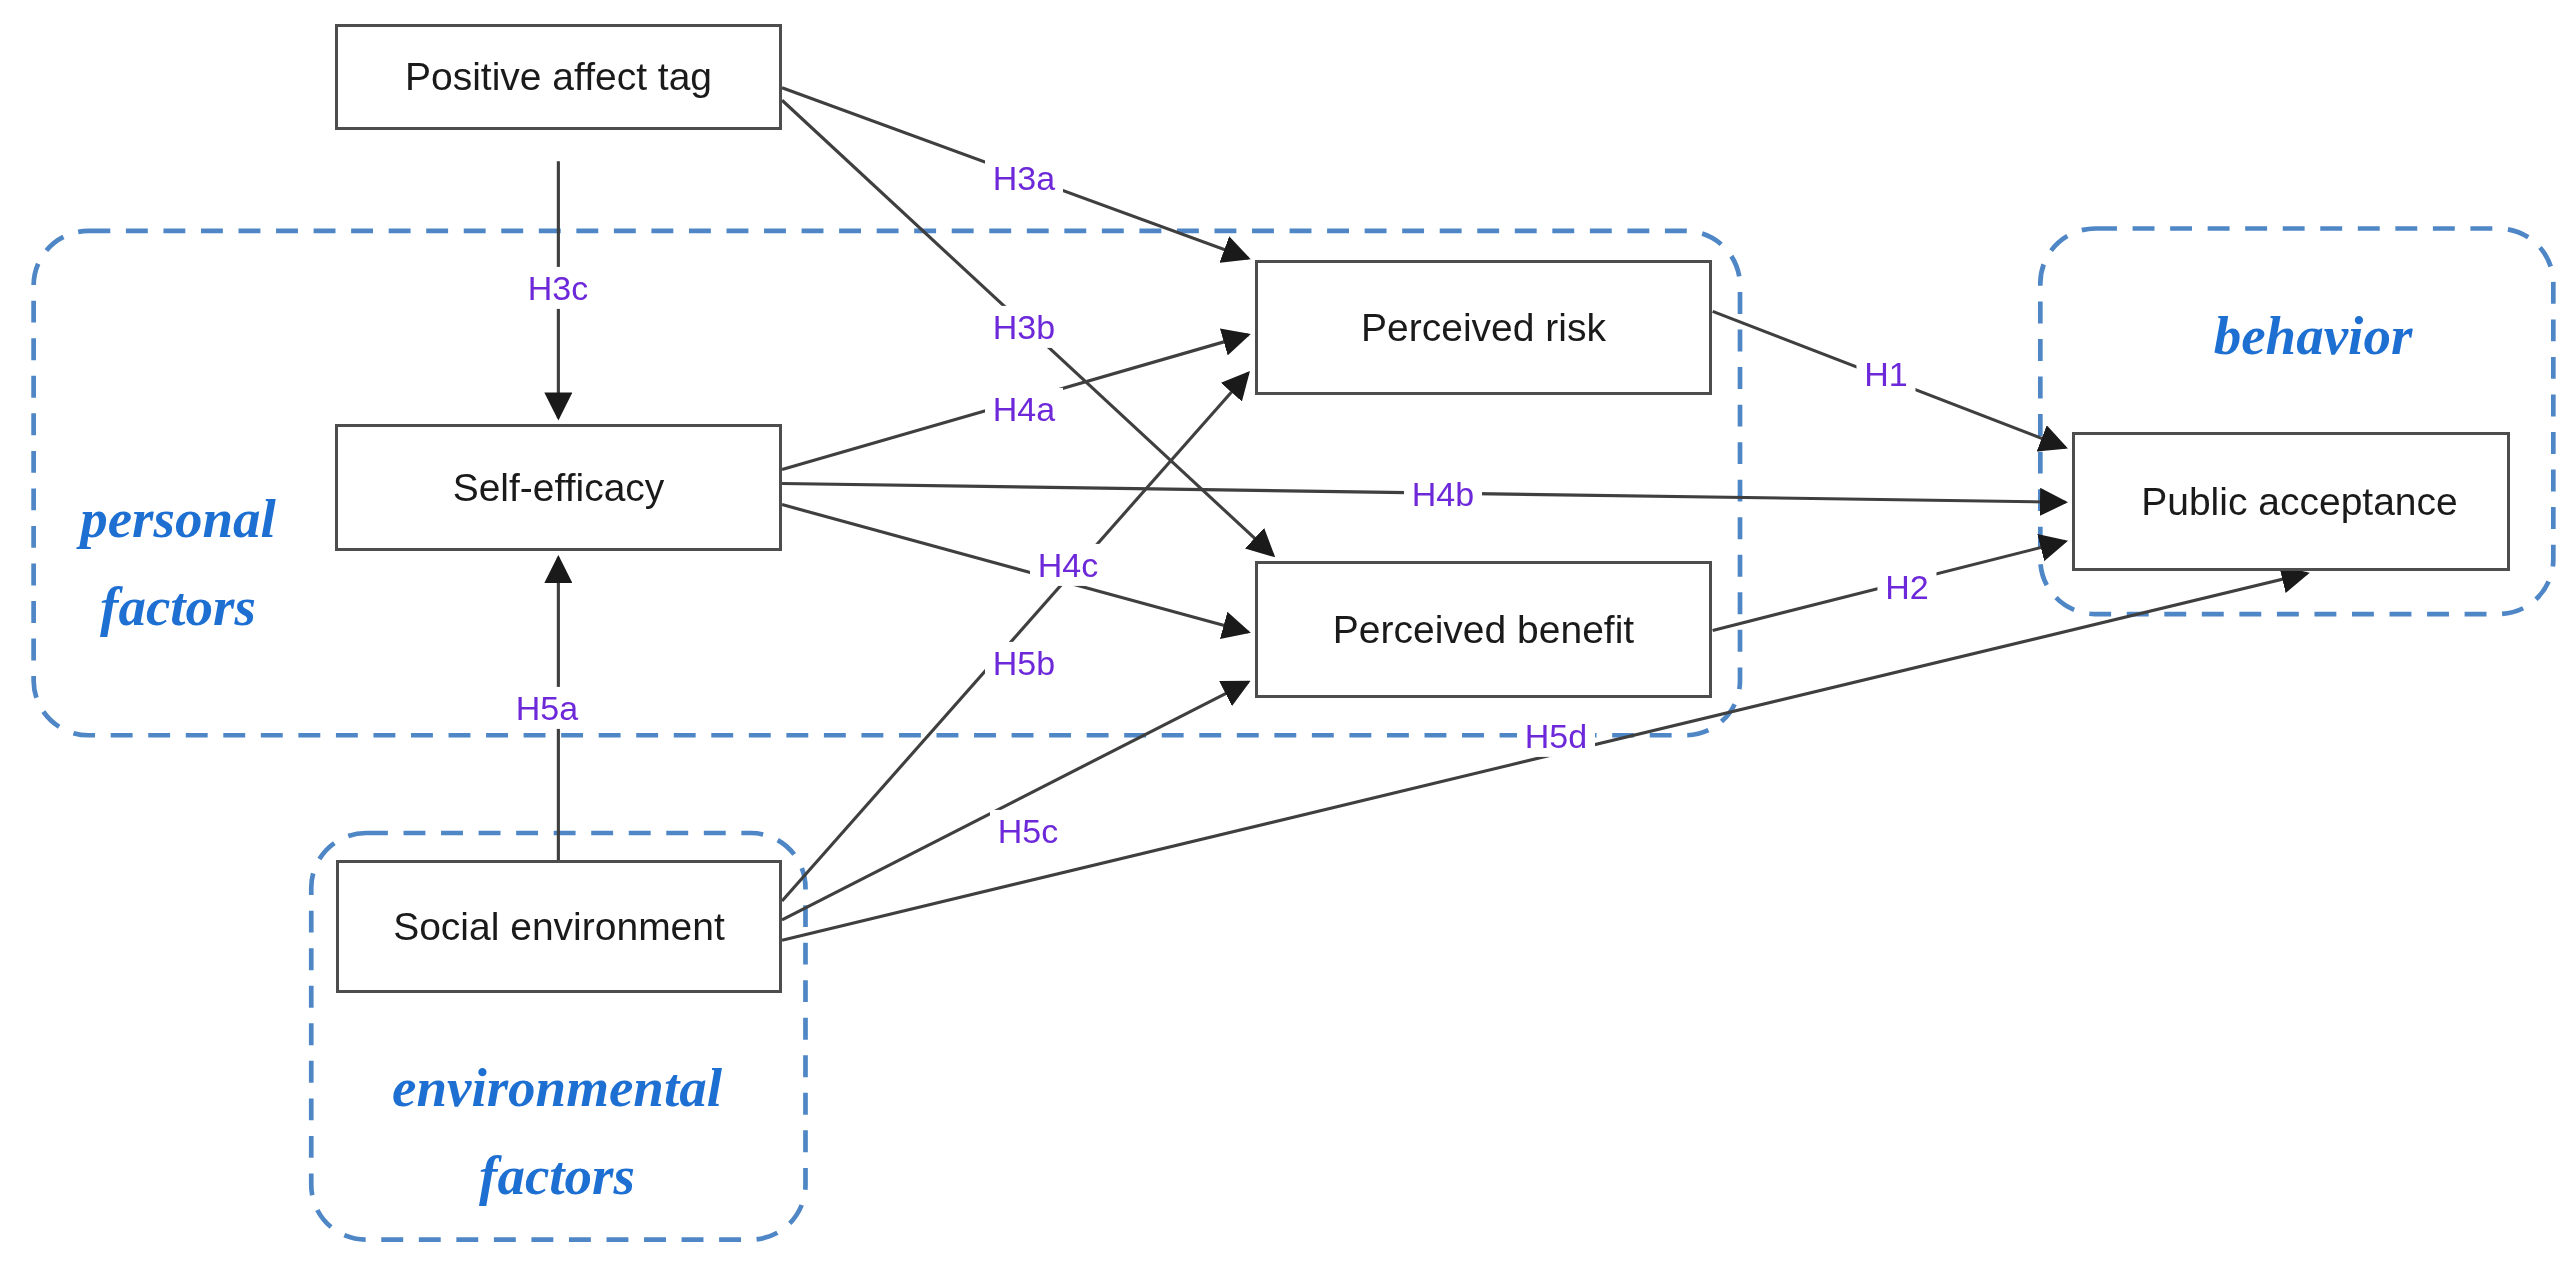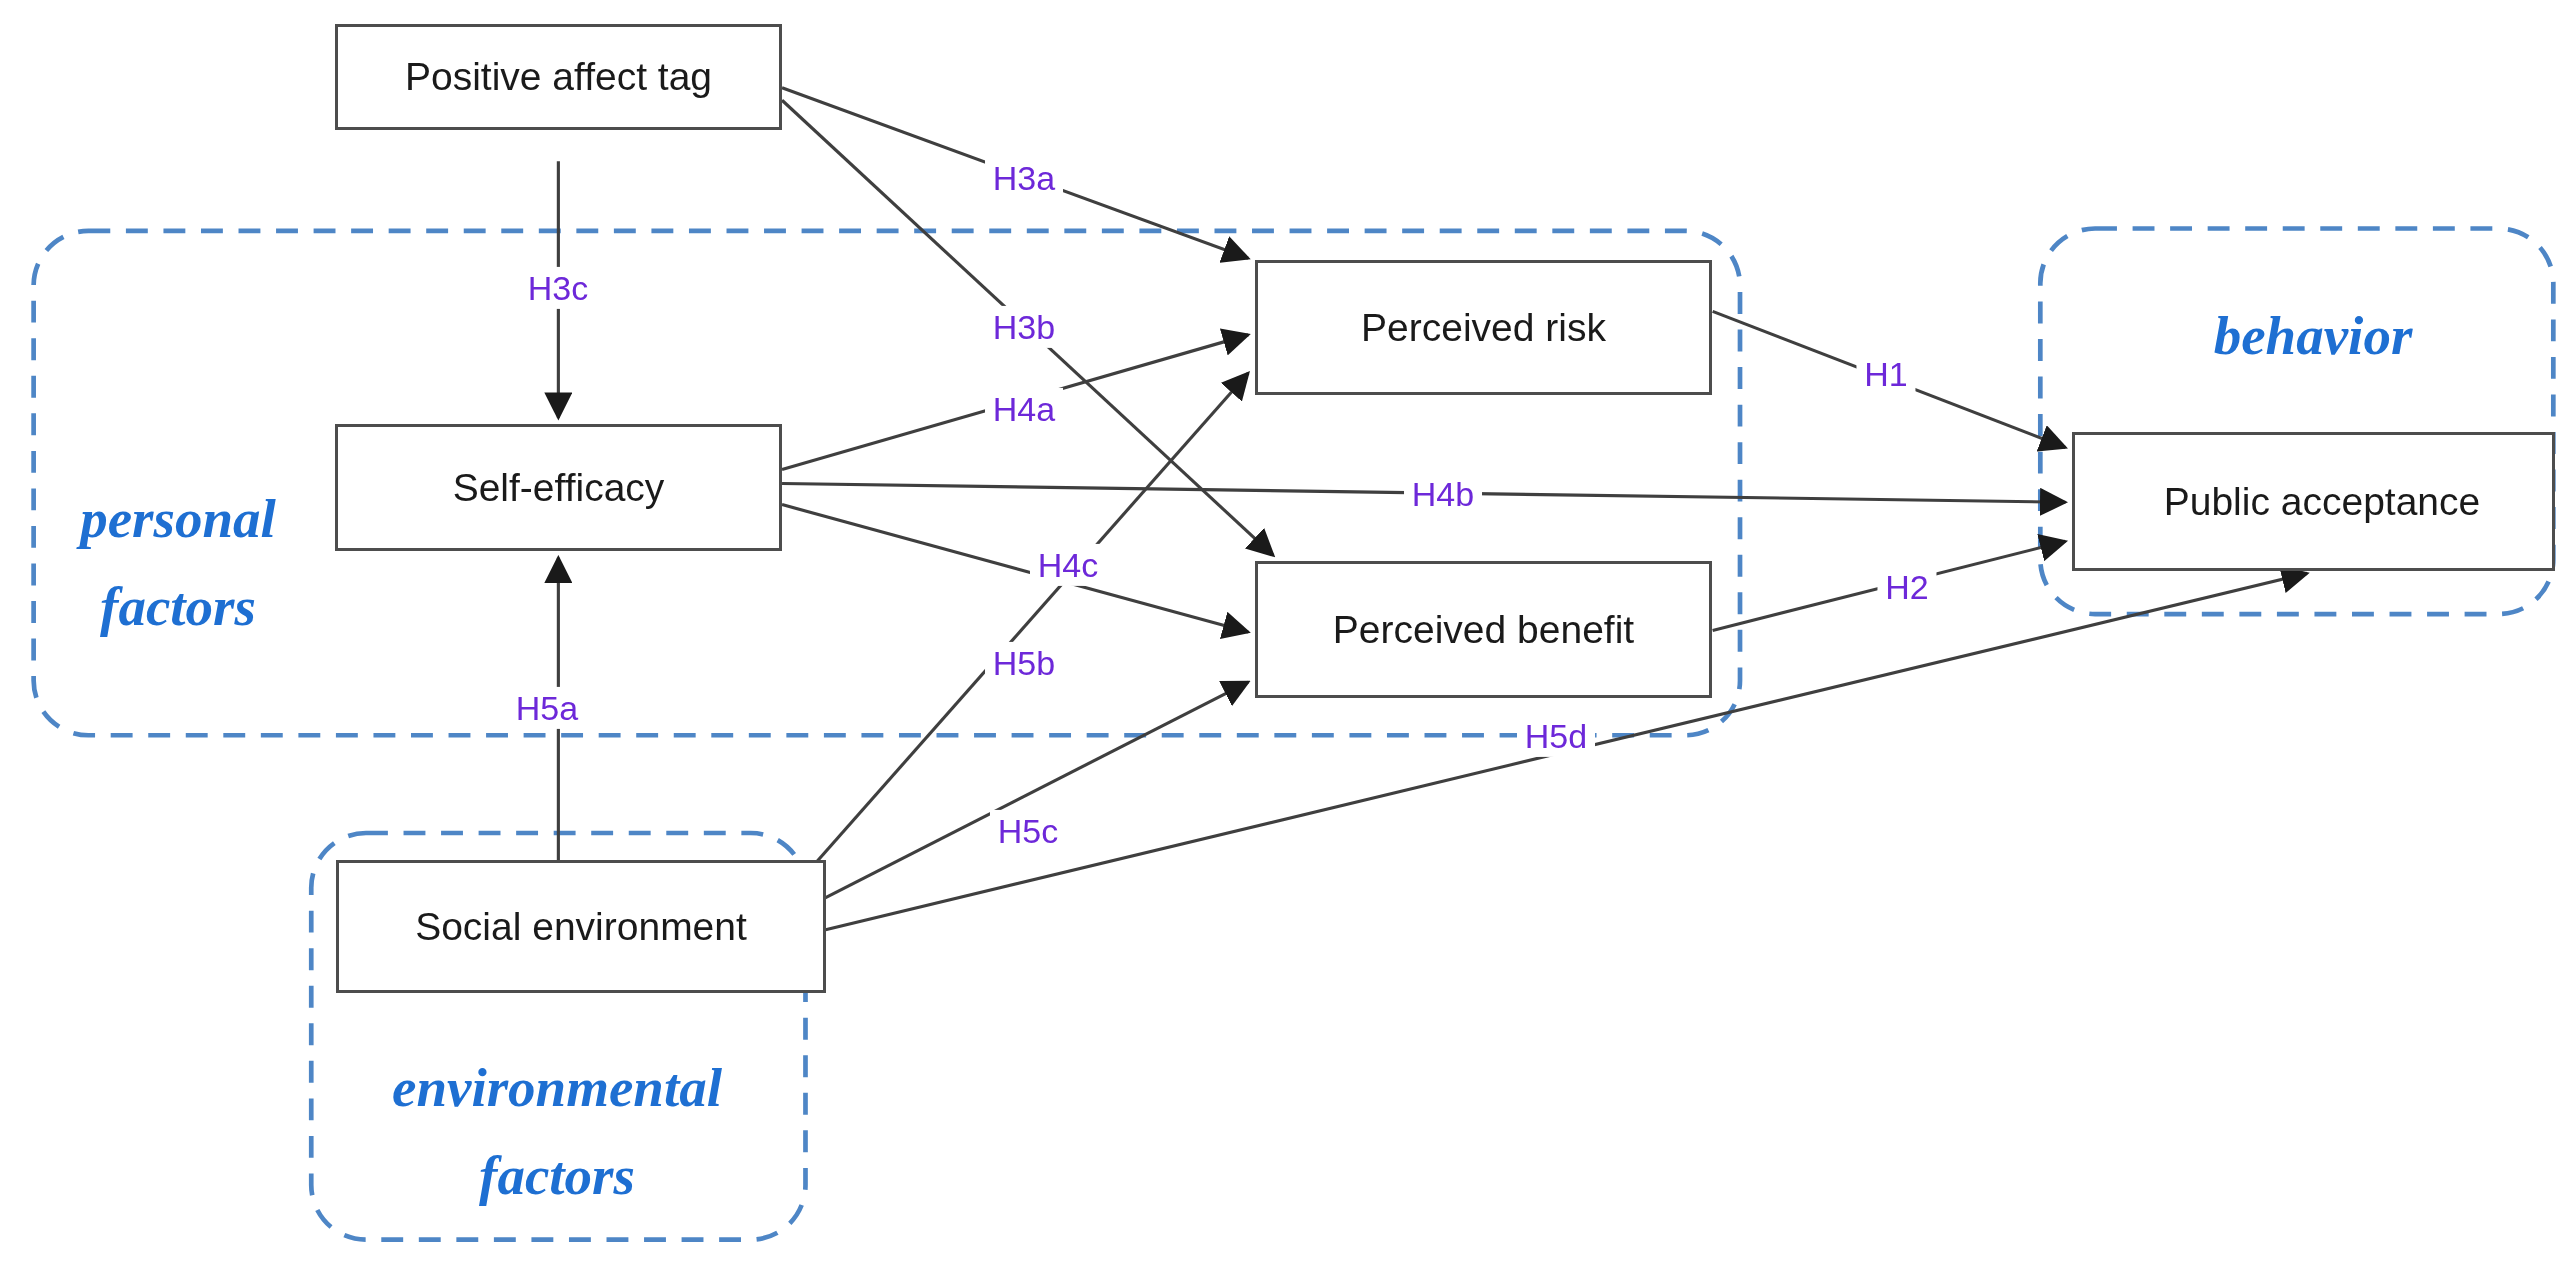--- a/index.html
+++ b/index.html
@@ -69,30 +69,30 @@
     <span>behavior</span>
 
   </div>
 
   <div class="node" style="left: 335px; top: 23.5px; width: 447px; height: 106px;">
     <span>Positive affect tag</span>
   </div>
   <div class="node" style="left: 335px; top: 424px; width: 447px; height: 127px;">
     <span>Self-efficacy</span>
   </div>
-  <div class="node" style="left: 336px; top: 860px; width: 490px; height: 133px;">
+  <div class="node" style="left: 336px; top: 860px; width: 446px; height: 133px;">
     <span>Social environment</span>
   </div>
   <div class="node" style="left: 1255px; top: 260px; width: 457px; height: 135px;">
     <span>Perceived risk</span>
   </div>
   <div class="node" style="left: 1255px; top: 561px; width: 457px; height: 137px;">
     <span>Perceived benefit</span>
   </div>
-  <div class="node" style="left: 2072px; top: 432px; width: 483px; height: 139px; padding-left: 17px;">
+  <div class="node" style="left: 2072px; top: 432px; width: 438px; height: 139px; padding-left: 17px;">
     <span>Public acceptance</span>
   </div>
 
 <div class="edge-label" style="left: 558px; top: 288px;">H3c</div>
     <div class="edge-label" style="left: 547px; top: 708px;">H5a</div>
     <div class="edge-label" style="left: 1024px; top: 178px;">H3a</div>
     <div class="edge-label" style="left: 1024px; top: 327px;">H3b</div>
     <div class="edge-label" style="left: 1024px; top: 409px;">H4a</div>
     <div class="edge-label" style="left: 1443px; top: 494px;">H4b</div>
     <div class="edge-label" style="left: 1068px; top: 565px;">H4c</div>

